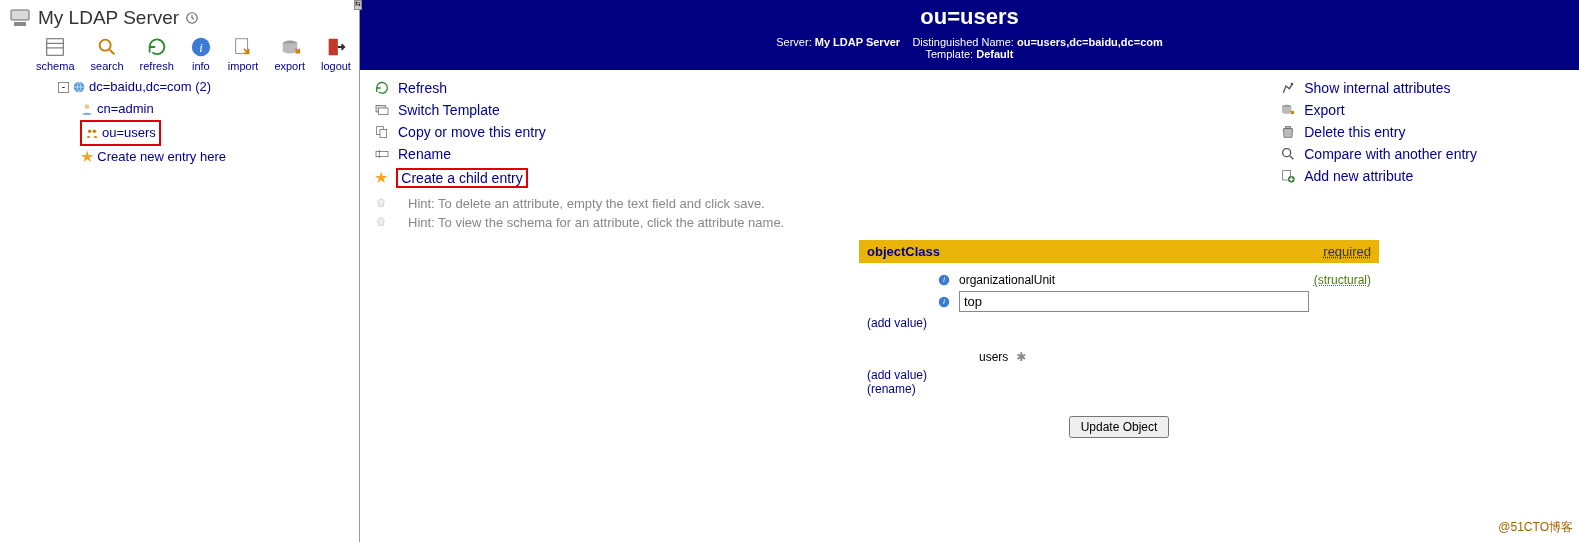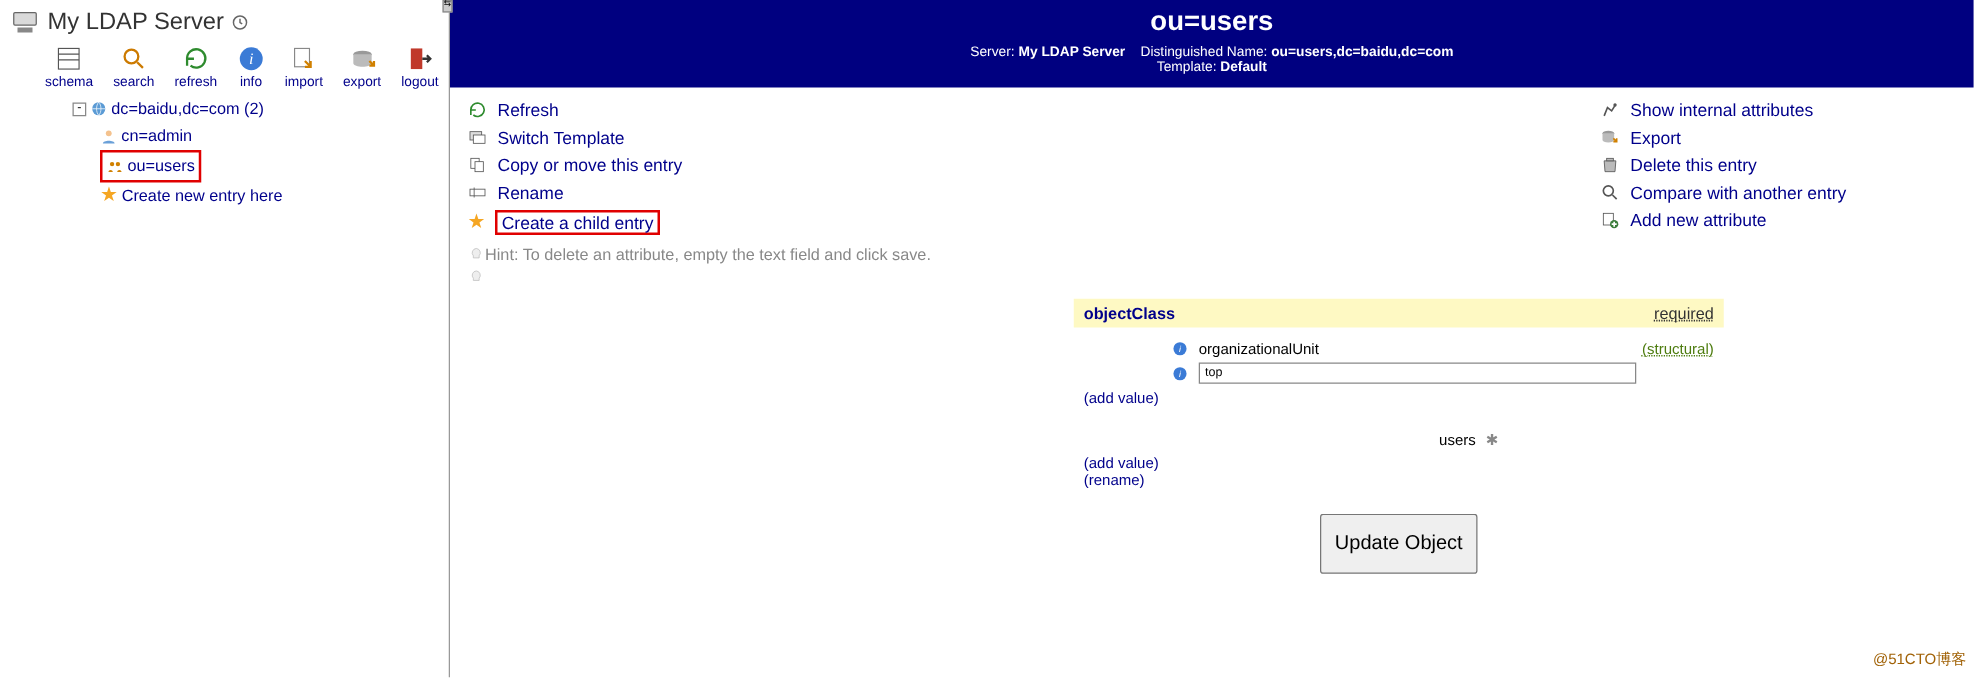--- a/index.html
+++ b/index.html
@@ -23,32 +23,32 @@
   .right{flex:1;display:flex;flex-direction:column}
   .banner{background:#000080;color:#fff;text-align:center;padding:4px 0 10px 0}
   .banner h1{margin:0;font-size:22px;font-weight:bold}
   .banner .meta{font-size:11px;margin-top:6px}
   .banner .meta b{font-weight:bold}
   .actions{display:flex;gap:40px;padding:10px 14px 4px 14px}
   .act-col{display:flex;flex-direction:column;gap:6px}
   .act-row{display:flex;align-items:center;gap:8px;font-size:14px}
   .act-row svg{width:16px;height:16px;flex-shrink:0}
   .hints{padding:0 14px 10px 14px;color:#888;font-size:13px}
-  .hints div{display:flex;align-items:center;gap:0;margin-top:4px}
+  .hints div{display:flex;align-items:center;gap:20px;margin-top:4px}
   .attr-area{width:520px;margin-left:auto;margin-right:200px}
-  .attr-hdr{background:#fef9c3;padding:4px 8px;display:flex;justify-content:space-between;align-items:center;font-size:13px}
+  .attr-hdr{background:#eab308;padding:4px 8px;display:flex;justify-content:space-between;align-items:center;font-size:13px}
   .attr-hdr .req{text-decoration:underline dotted;color:#333}
   .attr-body{padding:6px 8px 10px 8px}
   .val-row{display:flex;align-items:center;gap:8px;margin:4px 0 4px 70px}
   .val-row .info{width:14px;height:14px}
-  .val-row input{font-size:10px;padding:2px 4px;width:340px;border:1px solid #888}
+  .val-row input{font-size:13px;padding:2px 4px;width:340px;border:1px solid #888}
   .struct{text-decoration:underline dotted;color:#4d7c0f}
   .addv{font-size:12px}
   .btn-row{text-align:center;margin-top:10px}
-  .btn-row input{font-size:16px;padding:13px 10px}
+  .btn-row input{font-size:12px;padding:2px 10px}
   .watermark{position:fixed;right:6px;bottom:6px;color:#a16207;font-size:12px}
   .star{color:#f5a623;font-size:16px;line-height:14px}
   .grey{color:#888}
 </style>
 </head>
 <body>
 
 <div class="wrap">
 
   <div class="left">
@@ -247,20 +247,21 @@
       <div>
           <svg width="14" height="14" viewBox="0 0 24 24">
             <path d="M12 3a6 6 0 0 0-4 10v3h8v-3a6 6 0 0 0-4-10z" fill="#eee" stroke="#bbb"></path>
           </svg>
           <span>Hint: To delete an attribute, empty the text field and click save.</span>
         </div>
       <div>
           <svg width="14" height="14" viewBox="0 0 24 24">
             <path d="M12 3a6 6 0 0 0-4 10v3h8v-3a6 6 0 0 0-4-10z" fill="#eee" stroke="#bbb"></path>
           </svg>
+          <span>Hint: To view the schema for an attribute, click the attribute name.</span>
         </div>
     </div>
 
     <div class="attr-area">
 
       <div class="attr-hdr">
         <b><a href="#">objectClass</a></b>
         <span class="req">required</span>
       </div>
       <div class="attr-body">
@@ -276,21 +277,21 @@
           <svg class="info" viewBox="0 0 24 24">
               <circle cx="12" cy="12" r="9" fill="#3b7bd6"></circle>
               <text x="12" y="16" text-anchor="middle" fill="#fff" font-size="12" font-style="italic">i</text>
             </svg>
           <input type="text" value="top" style="">
         </div>
         <div class="addv"><a href="#">(add value)</a></div>
       </div>
 
       <div class="attr-body">
-        <div class="val-row" style="margin-left:112px;justify-content:center">
+        <div class="val-row" style="margin-left:112px;justify-content:flex-start">
           <span>users</span>
           <span class="grey">✱</span>
         </div>
         <div class="addv">
           <a href="#">(add value)</a><br>
           <a href="#">(rename)</a>
         </div>
       </div>
 
       <div class="btn-row">

